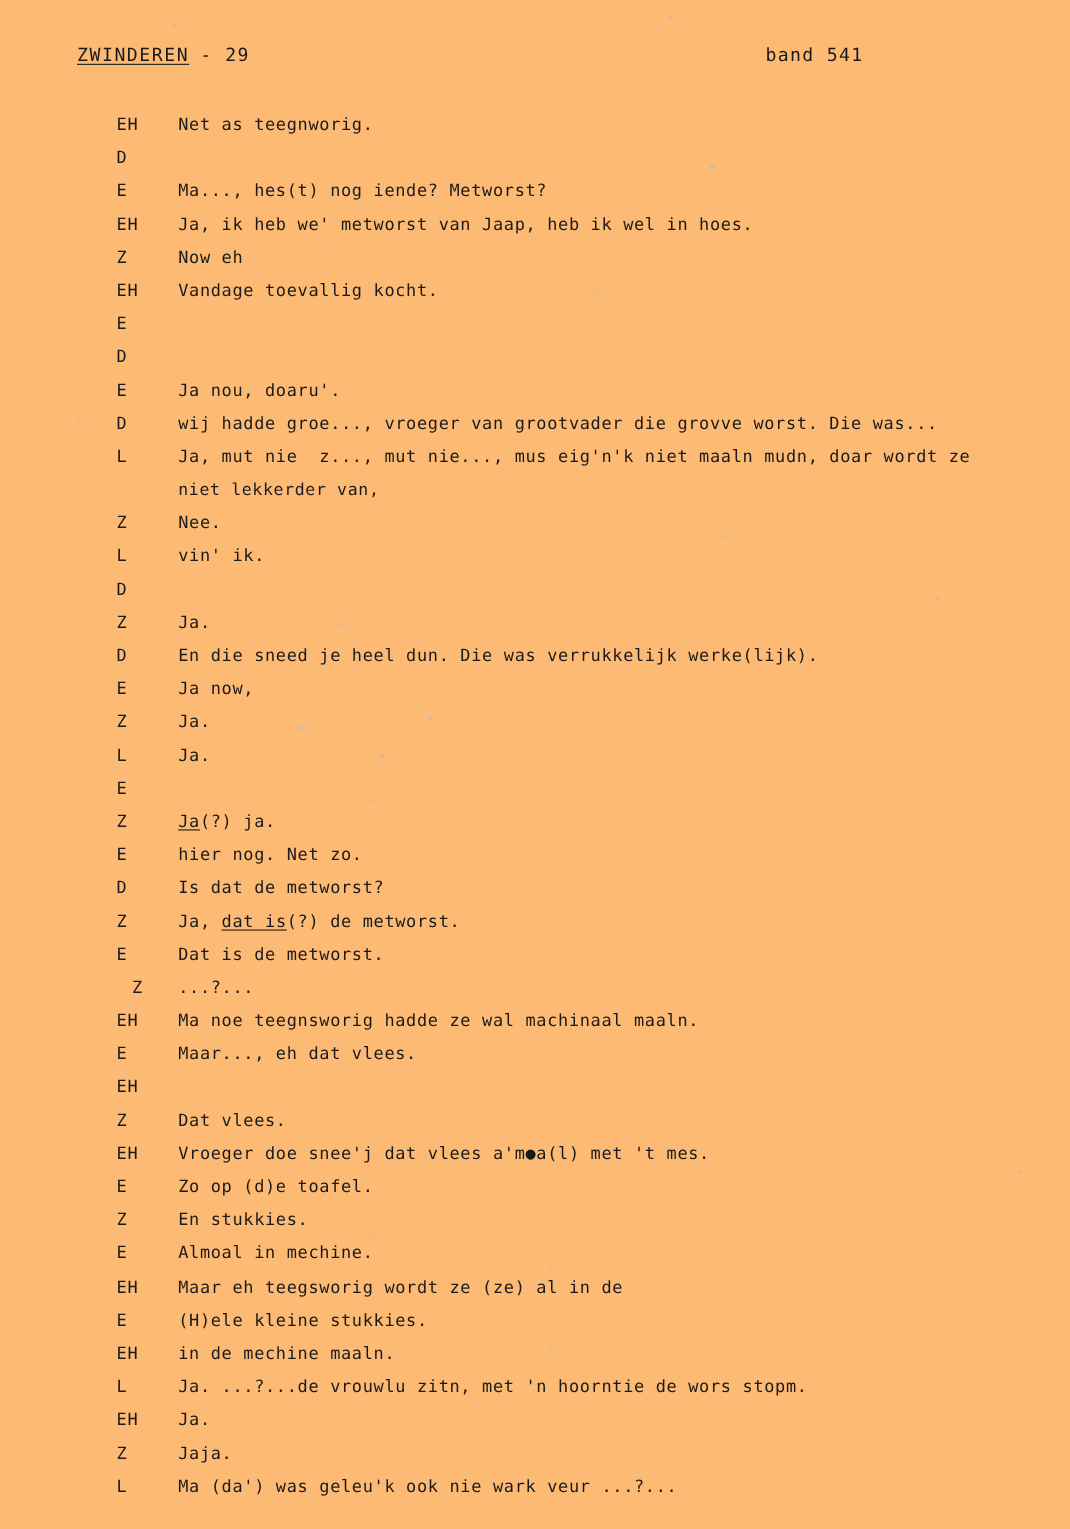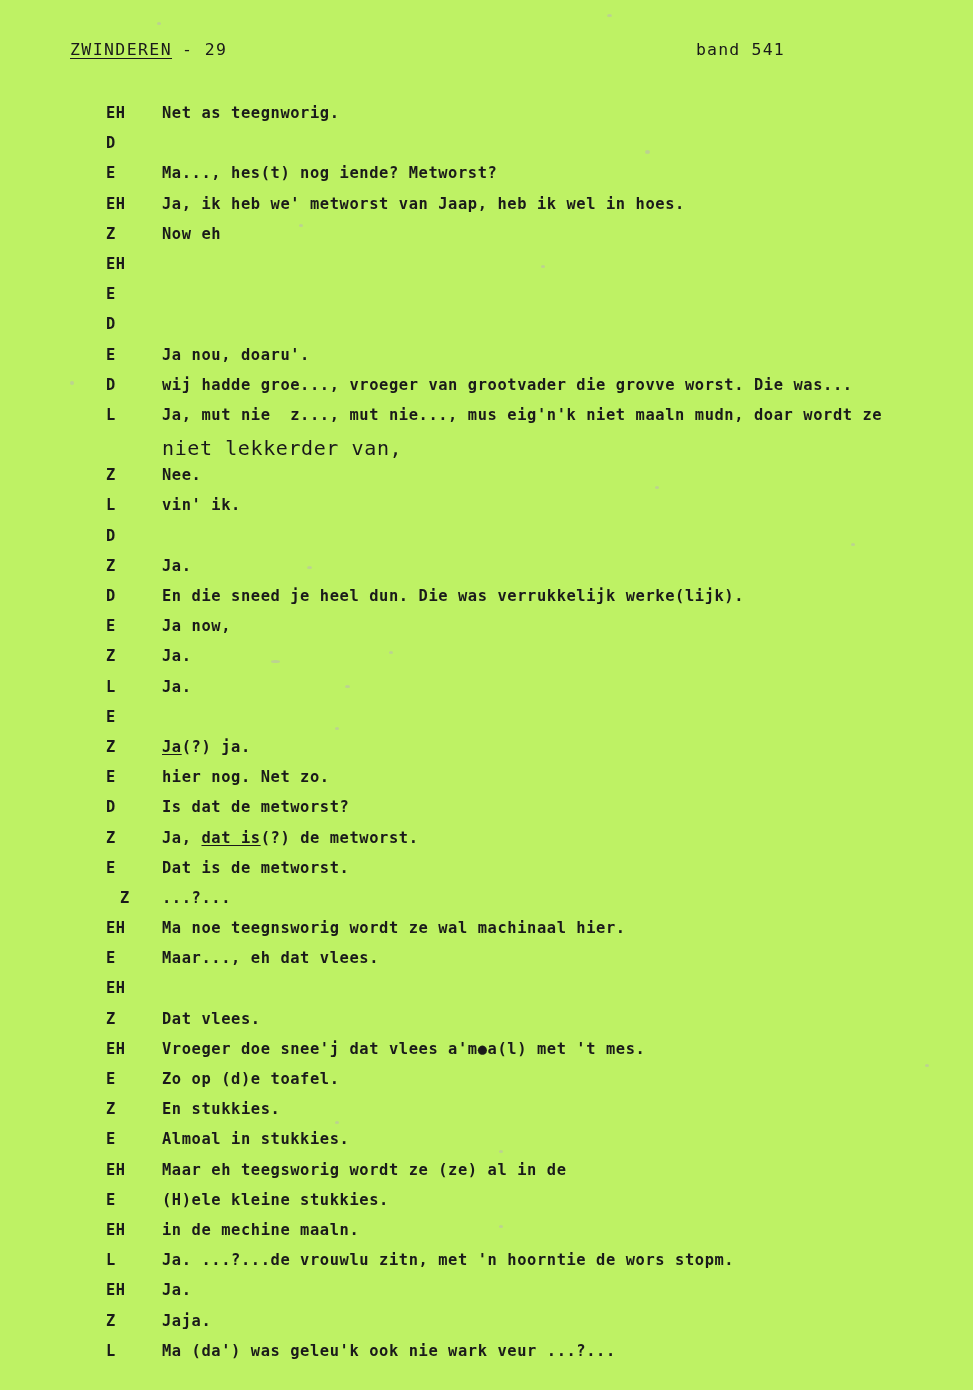--- a/index.html
+++ b/index.html
@@ -12,21 +12,21 @@
     height: 1390px;
     font-family: "DejaVu Sans Mono", monospace;
     color: #1a1a1a;
     position: relative;
     overflow: hidden;
   }
   .page {
     position: relative;
     width: 973px;
     height: 1390px;
-    background: #bef264;
+    background: #fdba74;
   }
   
   .speckle {
     position: absolute;
     background: #b9b9b4;
     border-radius: 50%;
     opacity: .55;
   }
   .header {
     position: absolute;
@@ -59,38 +59,37 @@
     top: 104px;
     left: 106px;
     right: 40px;
   }
   .line {
     display: flex;
     align-items: flex-start;
     min-height: 30.2px;
     font-size: 15.4px;
     letter-spacing: .6px;
-    font-weight: bold;
   }
   .spk {
     width: 56px;
     flex: 0 0 56px;
     text-align: left;
     white-space: nowrap;
   }
   .spk.indent-1 { padding-left: 14px; width: 42px; flex-basis: 42px; }
   .txt {
     flex: 1 1 auto;
     white-space: pre-wrap;
   }
   .txt .ul { text-decoration: underline; text-underline-offset: 2px; }
   .cont {
     display: flex;
     min-height: 30.2px;
-    font-size: 20px;
+    font-size: 15px;
     letter-spacing: .6px;
   }
   .cont .spk { visibility: hidden; }
   .cont .txt { padding-left: 0; }
 </style>
 </head>
 <body>
 
 <div class="page">
 
@@ -134,20 +133,21 @@
       <div class="line">
         <span class="spk">EH</span>
         <span class="txt">Ja, ik heb we' metworst van Jaap, heb ik wel in hoes.</span>
       </div>
       <div class="line">
         <span class="spk">Z</span>
         <span class="txt">Now eh</span>
       </div>
       <div class="line">
         <span class="spk">EH</span>
+        <span class="txt">Vandage toevallig kocht.</span>
       </div>
       <div class="line">
         <span class="spk">E</span>
       </div>
       <div class="line">
         <span class="spk">D</span>
       </div>
       <div class="line">
         <span class="spk">E</span>
         <span class="txt">Ja nou, doaru'.</span>
@@ -217,21 +217,21 @@
       <div class="line">
         <span class="spk">E</span>
         <span class="txt">Dat is de metworst.</span>
       </div>
       <div class="line">
         <span class="spk indent-1">Z</span>
         <span class="txt">...?...</span>
       </div>
       <div class="line">
         <span class="spk">EH</span>
-        <span class="txt">Ma noe teegnsworig wordt ze wal machinaal hier.</span>
+        <span class="txt">Ma noe teegnsworig hadde ze wal machinaal maaln.</span>
       </div>
       <div class="line">
         <span class="spk">E</span>
         <span class="txt">Maar..., eh dat vlees.</span>
       </div>
       <div class="line">
         <span class="spk">EH</span>
       </div>
       <div class="line">
         <span class="spk">Z</span>
@@ -244,21 +244,21 @@
       <div class="line">
         <span class="spk">E</span>
         <span class="txt">Zo op (d)e toafel.</span>
       </div>
       <div class="line">
         <span class="spk">Z</span>
         <span class="txt">En stukkies.</span>
       </div>
       <div class="line">
         <span class="spk">E</span>
-        <span class="txt">Almoal in stukkies.</span>
+        <span class="txt">Almoal in mechine.</span>
       </div>
       <div class="line">
         <span class="spk">EH</span>
         <span class="txt">Maar eh teegsworig wordt ze (ze) al in de</span>
       </div>
       <div class="line">
         <span class="spk">E</span>
         <span class="txt">(H)ele kleine stukkies.</span>
       </div>
       <div class="line">

